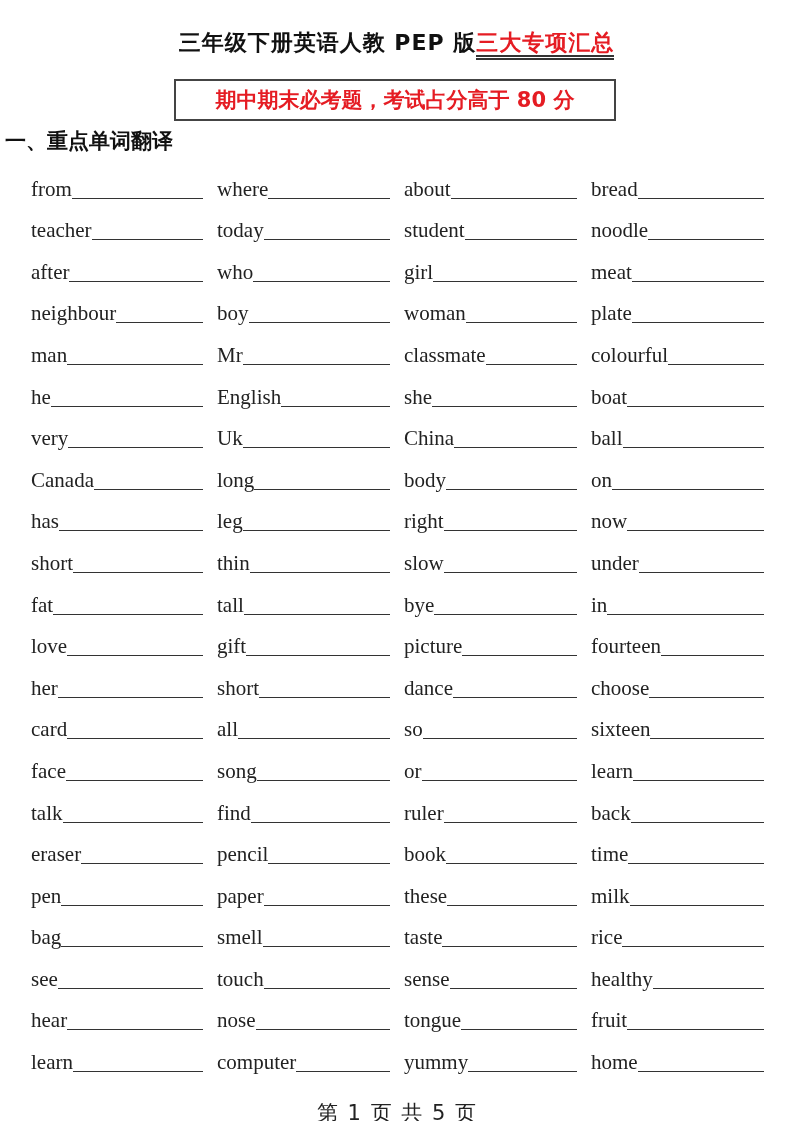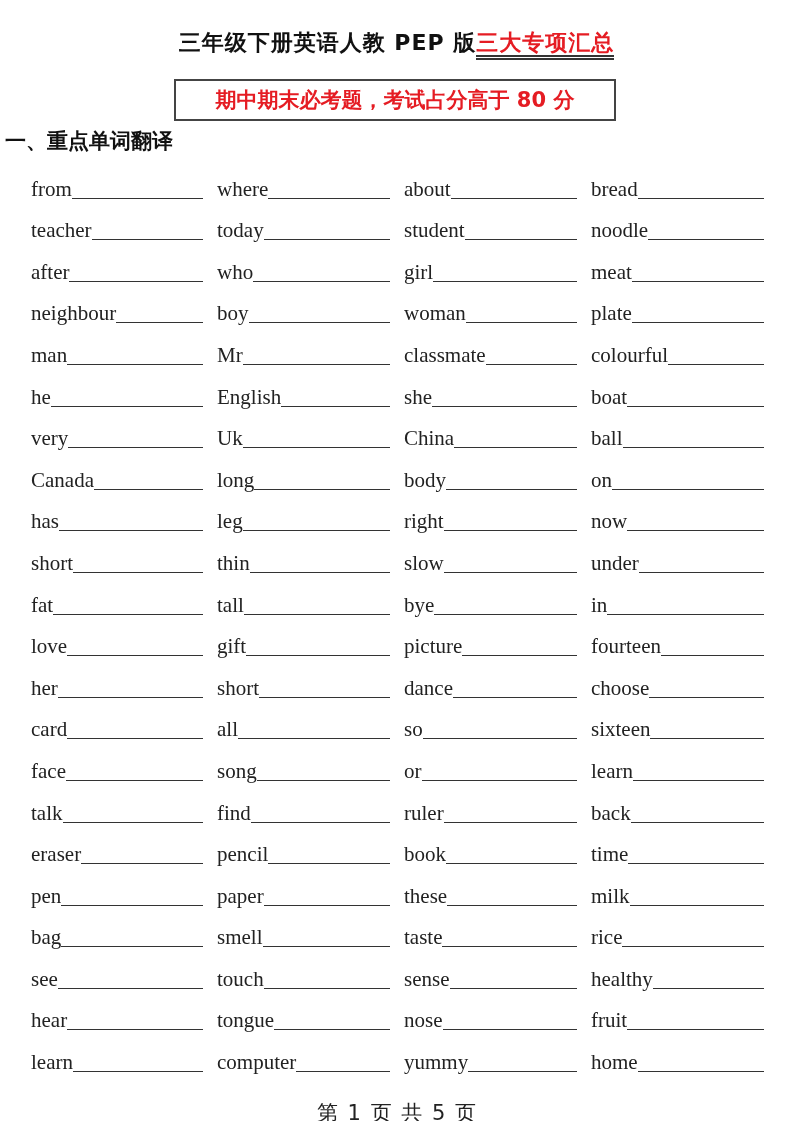--- a/index.html
+++ b/index.html
@@ -370,28 +370,28 @@
     </div>
     <div class="cell">
       <span class="word">healthy</span>
       <span class="blank"></span>
     </div>
     <div class="cell">
       <span class="word">hear</span>
       <span class="blank"></span>
     </div>
     <div class="cell">
+      <span class="word">nose</span>
+      <span class="blank"></span>
+    </div>
+    <div class="cell">
       <span class="word">tongue</span>
       <span class="blank"></span>
     </div>
     <div class="cell">
-      <span class="word">nose</span>
-      <span class="blank"></span>
-    </div>
-    <div class="cell">
       <span class="word">fruit</span>
       <span class="blank"></span>
     </div>
     <div class="cell">
       <span class="word">learn</span>
       <span class="blank"></span>
     </div>
     <div class="cell">
       <span class="word">computer</span>
       <span class="blank"></span>

